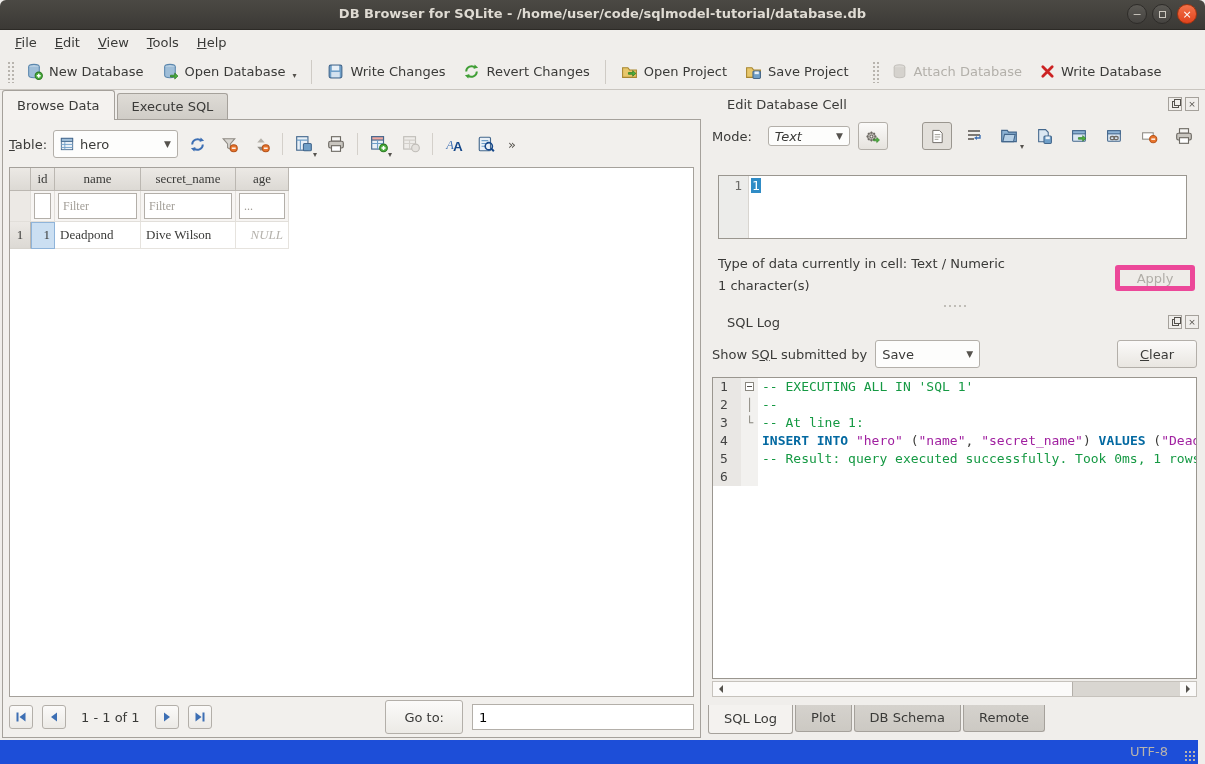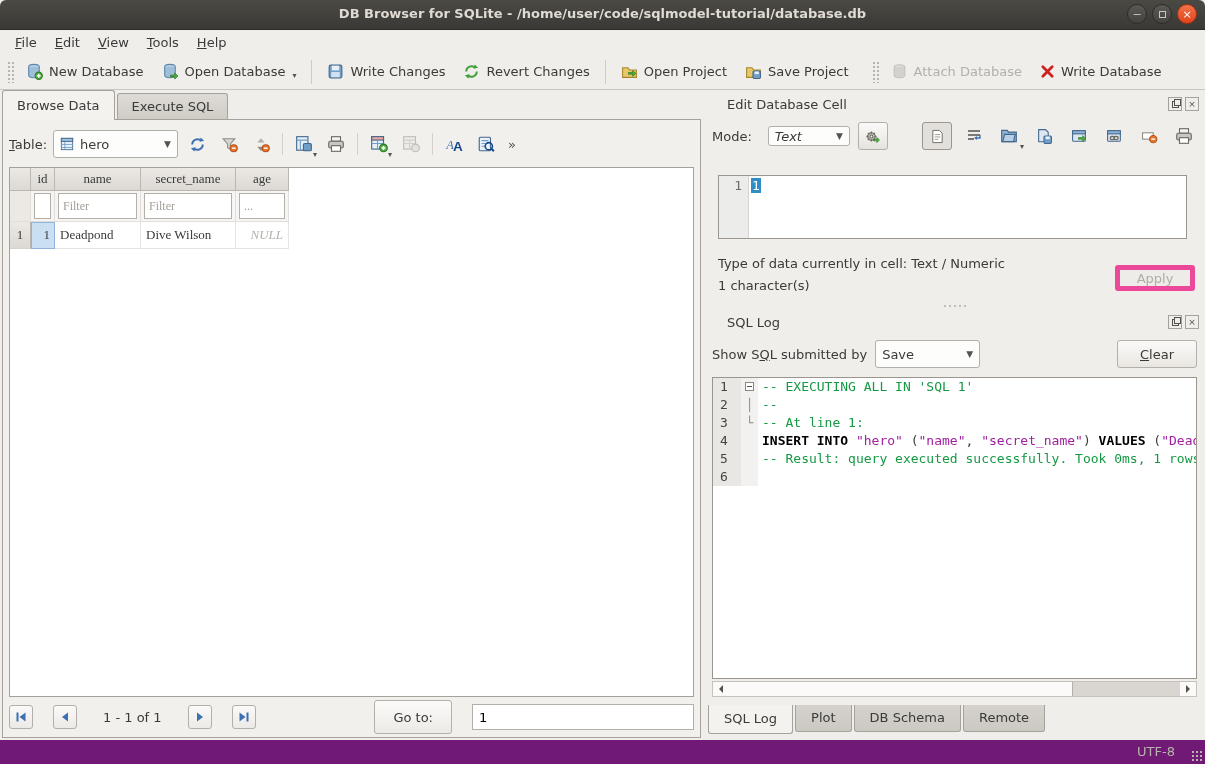--- a/index.html
+++ b/index.html
@@ -78,21 +78,21 @@
   .fr-cell input::placeholder { color:#a29e97; }
   .rowhdr { background:linear-gradient(#ece9e5,#dcd9d4); border-right:1px solid #bbb7b1;
     border-bottom:1px solid #d6d3cd; text-align:center; padding:5px 2px; }
   .cell { padding:5px 5px; border-right:1px solid #e6e3de; border-bottom:1px solid #e6e3de;
     white-space:nowrap; overflow:hidden; }
   .cell.sel { background:#cbdff2; border:1px solid #8fb4da; padding:4px; }
   .cell.num { text-align:right; }
   .cell.null { color:#b5b2ac; font-style:italic; text-align:right; }
 
   .nav-row { position:absolute; left:6px; right:6px; bottom:6px; height:28px;
-    display:flex; align-items:center; gap:20px; }
+    display:flex; align-items:center; gap:9px; }
   .nav-btn { width:24px; height:24px; border:1px solid #b3afa9; border-radius:3px;
     background:linear-gradient(#fbfaf9,#eceae6); display:flex; align-items:center;
     justify-content:center; cursor:default; }
   .nav-pos { margin:0 6px; }
   .goto-btn { margin-left:auto; height:26px; padding:16px 18px; border:1px solid #b3afa9;
     border-radius:3px; background:linear-gradient(#fbfaf9,#eceae6); display:flex;
     align-items:center; cursor:default; }
   .goto-input { width:222px; height:26px; border:1px solid #b3afa9; background:#fff;
     padding:0 6px; font-size:13px; font-family:inherit; }
 
@@ -146,42 +146,42 @@
     border:1px solid #9a968f; background:#fff; overflow:hidden;
     font-family:"DejaVu Sans Mono","Liberation Mono",monospace; font-size:13px; }
   .log-line { display:flex; height:18px; line-height:18px; white-space:pre; }
   .log-num { width:28px; background:#e9e7e4; color:#444; text-align:left; padding-left:7px; flex:0 0 auto; }
   .log-fold { width:17px; background:#f2f1ef; color:#8a877f; flex:0 0 auto; text-align:center;
     font-size:12px; position:relative; }
   .fold-box { display:inline-block; width:9px; height:9px; border:1px solid #8a877f;
     background:#fff; position:relative; vertical-align:middle; margin-top:-3px; }
   .fold-box::before { content:""; position:absolute; left:1px; right:1px; top:3px; height:1px; background:#55524d; }
   .log-text { padding-left:4px; overflow:hidden; }
-  .kw { color:#000000; font-weight:bold; }
+  .kw { color:#0369a1; font-weight:bold; }
   .str { color:#a020a0; }
   .cmt { color:#159943; }
 
   .hscroll { position:absolute; top:591px; left:7px; right:8px; height:16px;
     border:1px solid #c6c2bc; background:#fbfaf9; display:flex; }
   .hs-arrow { width:16px; height:14px; display:flex; align-items:center; justify-content:center; flex:0 0 auto; }
   .hs-arrow i { width:0; height:0; border:4px solid transparent; }
   .hs-arrow.left i { border-right-color:#55524d; margin-left:-4px; }
   .hs-arrow.right i { border-left-color:#55524d; margin-right:-4px; }
   .hs-track { flex:1; position:relative; }
   .hs-thumb { position:absolute; right:0; top:0; bottom:0; width:24%;
     background:#d9d6d1; border-left:1px solid #b3afa9; }
 
   .bottom-tabs { position:absolute; top:615px; left:3px; display:flex; align-items:flex-start; }
   .btab { padding:5px 15px 6px; border:1px solid #a5a19b; border-top:none;
     background:linear-gradient(#d5d2cd,#ccc9c3); border-radius:0 0 3px 3px; margin-right:2px;
     cursor:default; }
   .btab.active { background:#f4f2ef; padding:6px 15px 7px; }
 
   
-  .statusbar { position:absolute; left:0; right:0; bottom:0; height:24px; background:#701a75;text-decoration:underline; }
+  .statusbar { position:absolute; left:0; right:7px; bottom:0; height:24px; background:#1d4ed8;text-decoration:underline; }
   .encoding { position:absolute; right:30px; top:4px; color:#b7b3ad; font-size:13px; }
   .resize-grip { position:absolute; right:2px; bottom:2px; width:12px; height:12px;
     background-image:radial-gradient(#b8b4ae 1px, transparent 1.2px); background-size:4px 4px; }
 </style>
 </head>
 <body>
 
 <div class="titlebar">
   <div class="title">DB Browser for SQLite - /home/user/code/sqlmodel-tutorial/database.db</div>
   <div class="winbtns">

